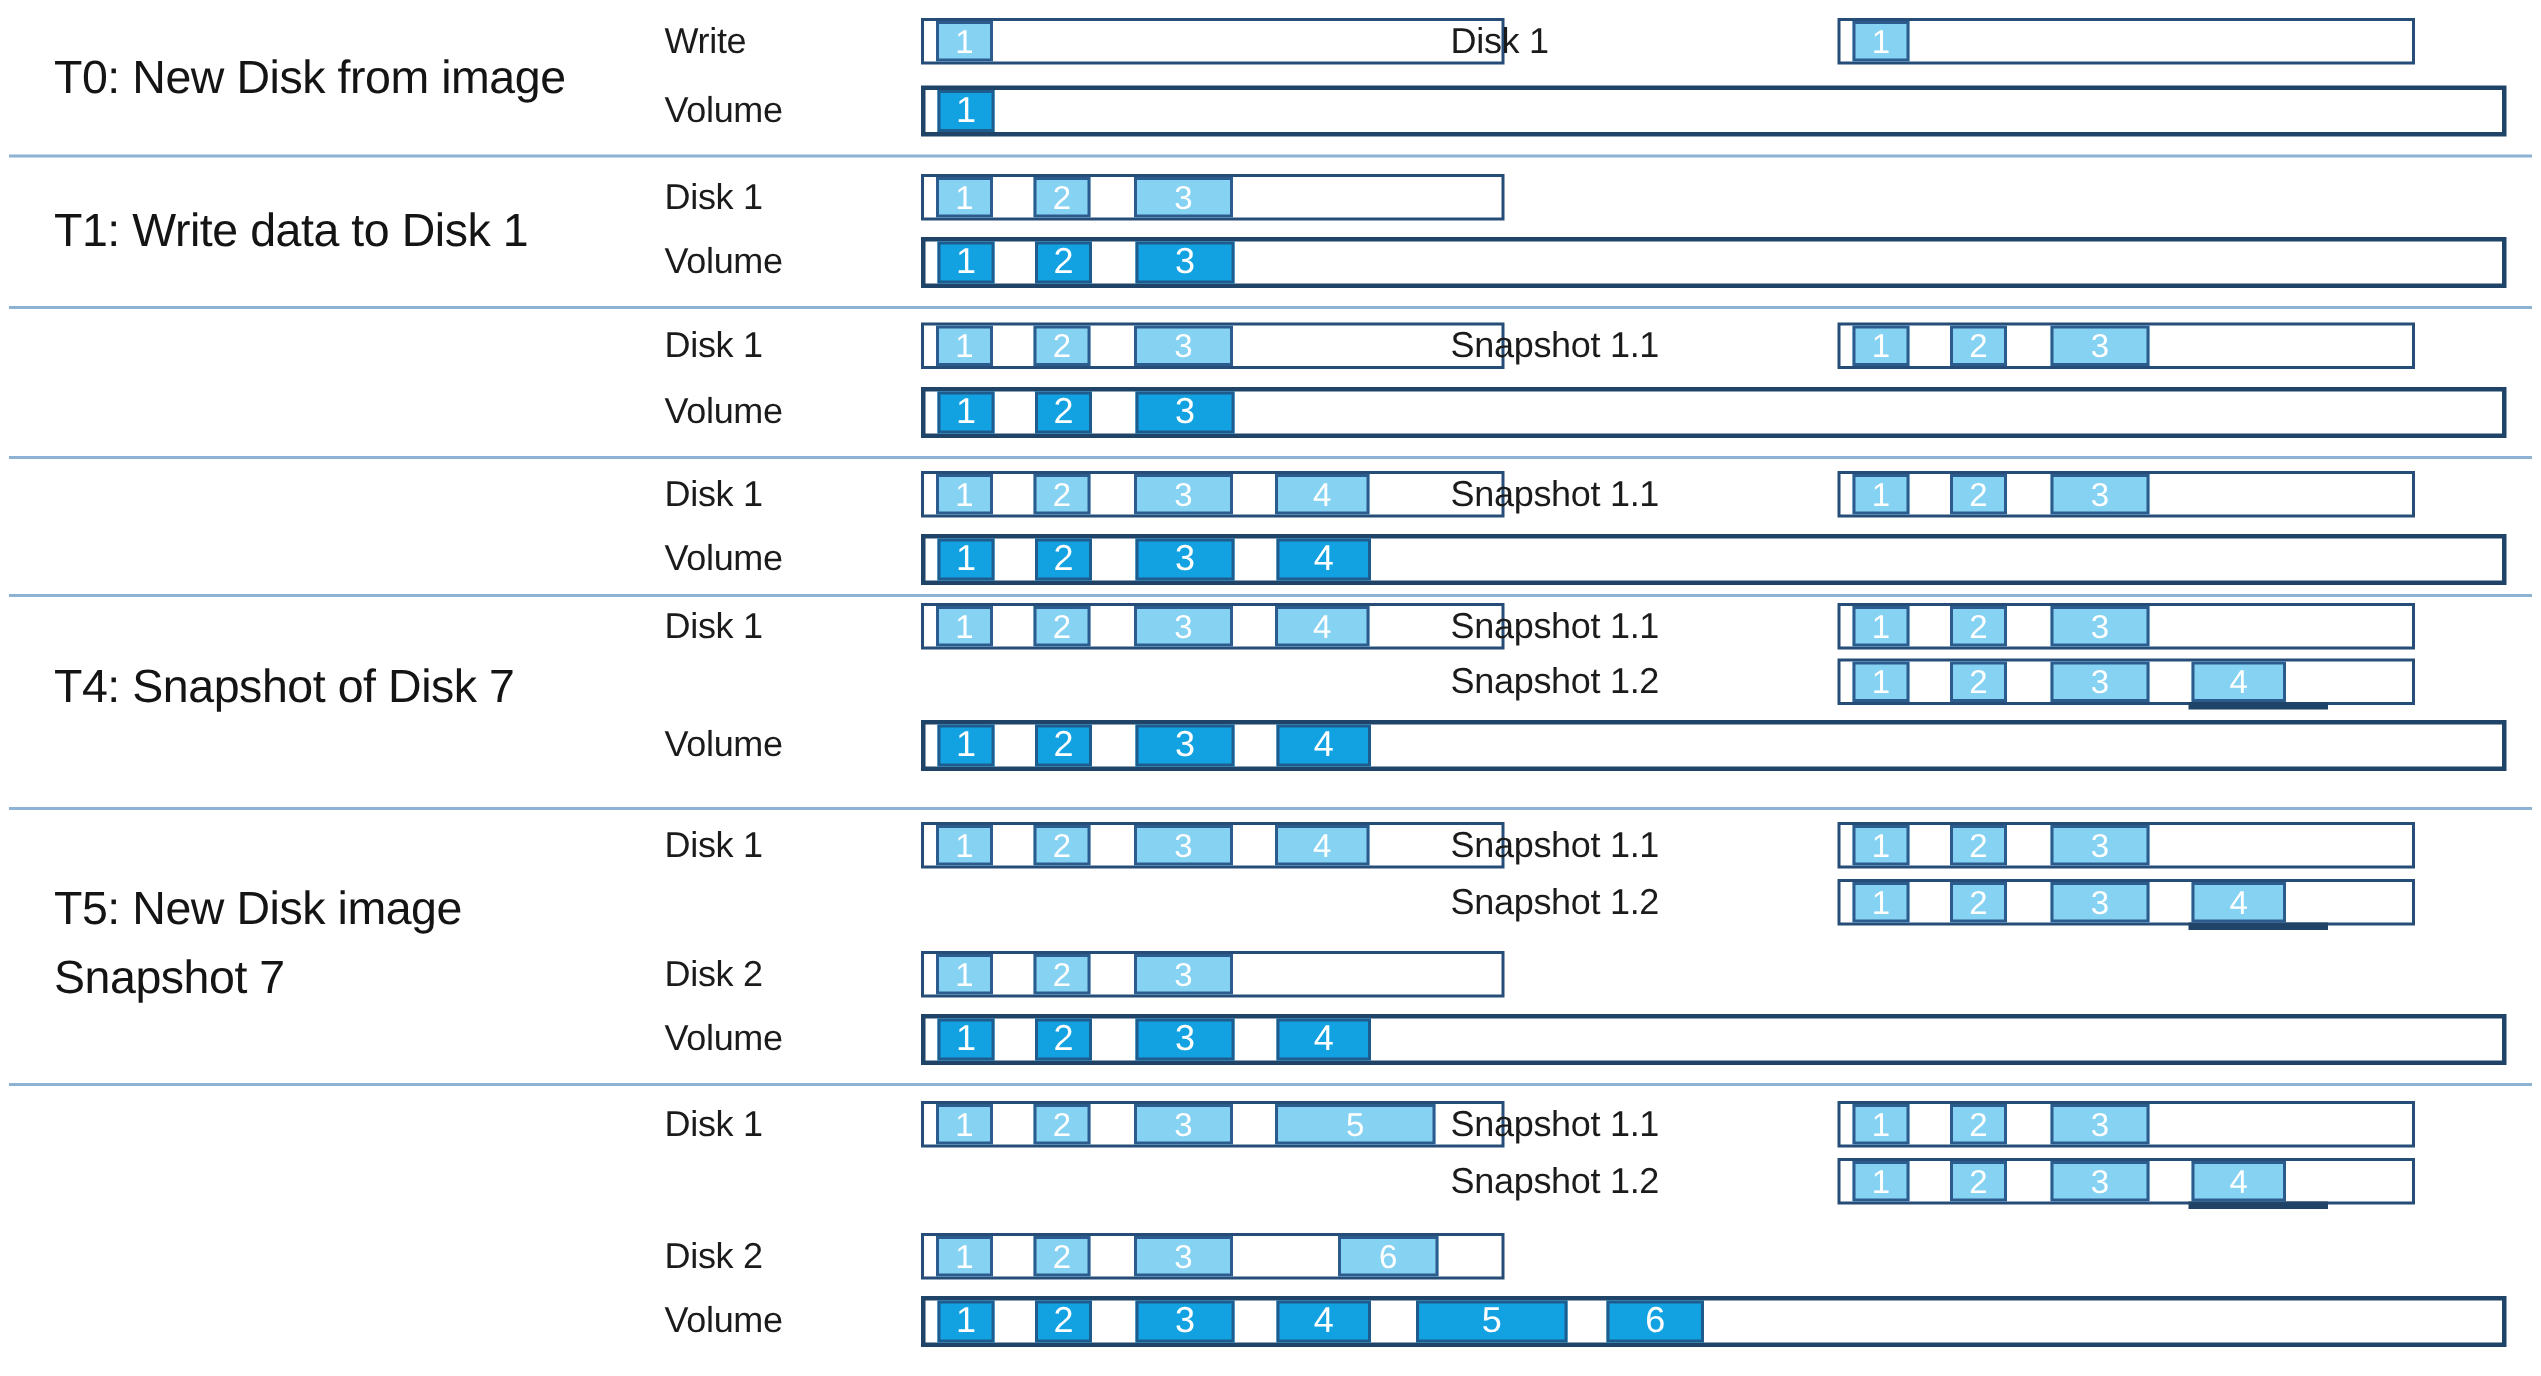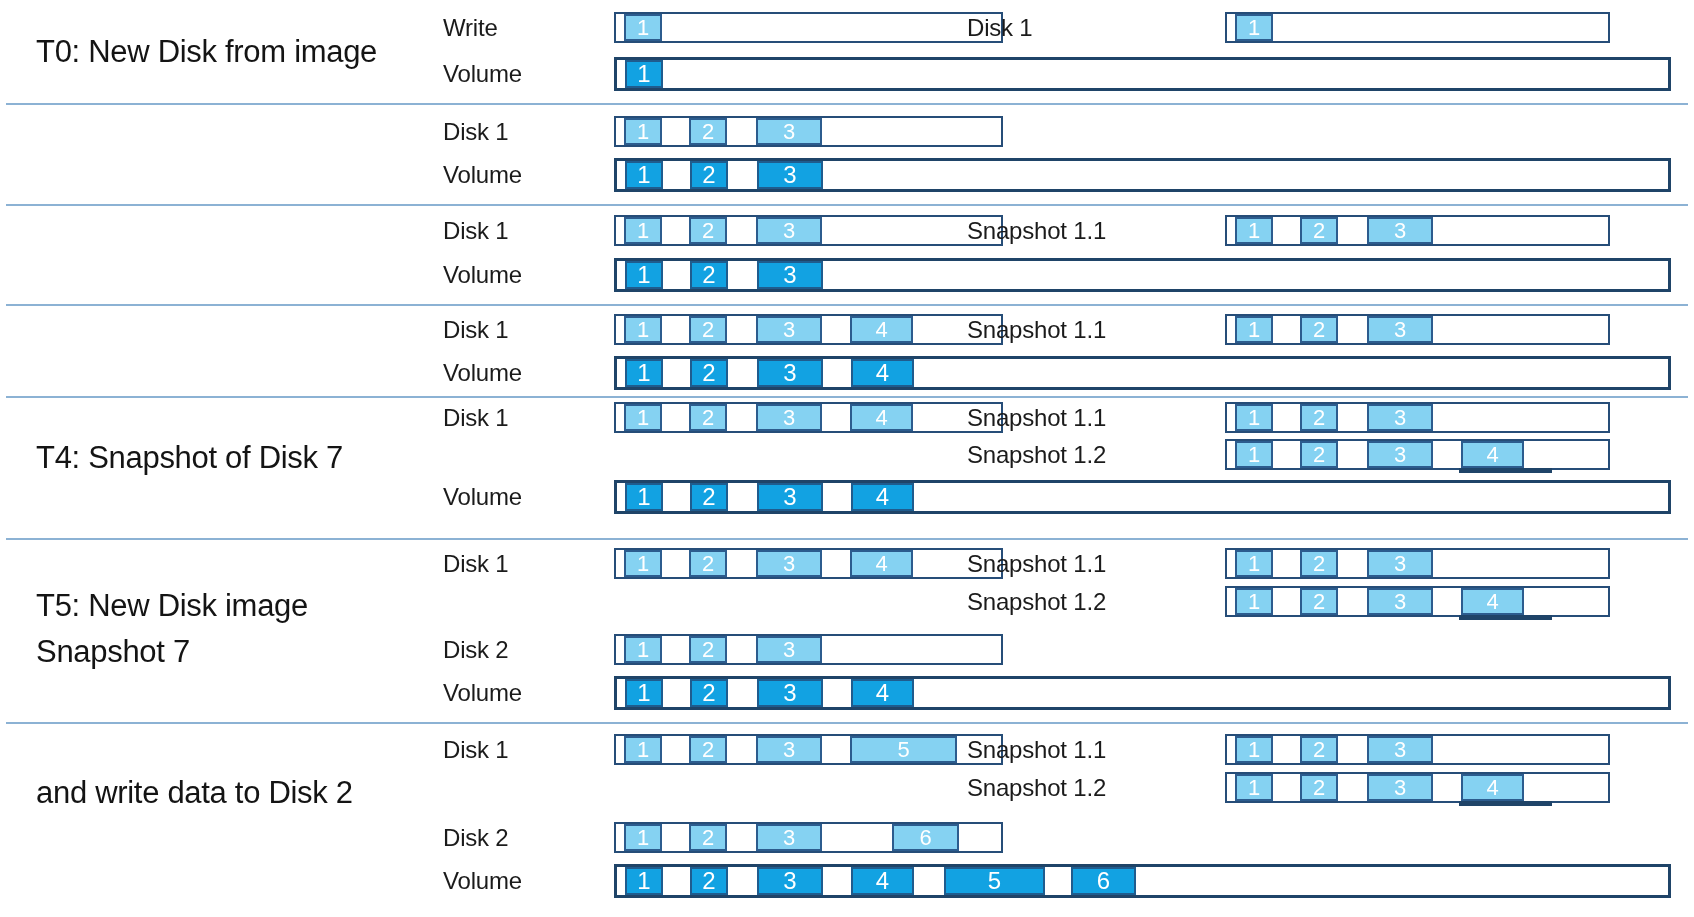--- a/index.html
+++ b/index.html
@@ -84,20 +84,23 @@
       <div class="cell light" style="left: 8px; width: 38px;">1</div>
     </div>
     <div class="bar-label" style="left: 967px; top: 13px;">Disk 1</div>
     <div class="bar disk" style="left: 1225px; top: 12px; width: 385px; height: 31px;">
       <div class="cell light" style="left: 8px; width: 38px;">1</div>
     </div>
     <div class="bar-label" style="left: 443px; top: 59px;">Volume</div>
     <div class="bar volume" style="left: 614px; top: 57px; width: 1057px; height: 34px;">
       <div class="cell dark" style="left: 8px; width: 38px;">1</div>
     </div>
+    <div class="block-title" style="top: 131px;">
+      <div class="title-line">T1: Write data to Disk 1</div>
+    </div>
     <div class="bar-label" style="left: 443px; top: 117px;">Disk 1</div>
     <div class="bar disk" style="left: 614px; top: 116px; width: 389px; height: 31px;">
       <div class="cell light" style="left: 8px; width: 38px;">1</div>
       <div class="cell light" style="left: 73px; width: 38px;">2</div>
       <div class="cell light" style="left: 140px; width: 66px;">3</div>
     </div>
     <div class="bar-label" style="left: 443px; top: 160px;">Volume</div>
     <div class="bar volume" style="left: 614px; top: 158px; width: 1057px; height: 34px;">
       <div class="cell dark" style="left: 8px; width: 38px;">1</div>
       <div class="cell dark" style="left: 73px; width: 38px;">2</div>
@@ -202,21 +205,20 @@
       <div class="cell light" style="left: 140px; width: 66px;">3</div>
     </div>
     <div class="bar-label" style="left: 443px; top: 678px;">Volume</div>
     <div class="bar volume" style="left: 614px; top: 676px; width: 1057px; height: 34px;">
       <div class="cell dark" style="left: 8px; width: 38px;">1</div>
       <div class="cell dark" style="left: 73px; width: 38px;">2</div>
       <div class="cell dark" style="left: 140px; width: 66px;">3</div>
       <div class="cell dark" style="left: 234px; width: 63px;">4</div>
     </div>
     <div class="block-title" style="top: 770px;">
-      <div class="title-line">and write data to Disk 2</div>
     </div>
     <div class="bar-label" style="left: 443px; top: 735px;">Disk 1</div>
     <div class="bar disk" style="left: 614px; top: 734px; width: 389px; height: 31px;">
       <div class="cell light" style="left: 8px; width: 38px;">1</div>
       <div class="cell light" style="left: 73px; width: 38px;">2</div>
       <div class="cell light" style="left: 140px; width: 66px;">3</div>
       <div class="cell light" style="left: 234px; width: 107px;">5</div>
     </div>
     <div class="bar-label" style="left: 967px; top: 735px;">Snapshot 1.1</div>
     <div class="bar disk" style="left: 1225px; top: 734px; width: 385px; height: 31px;">

